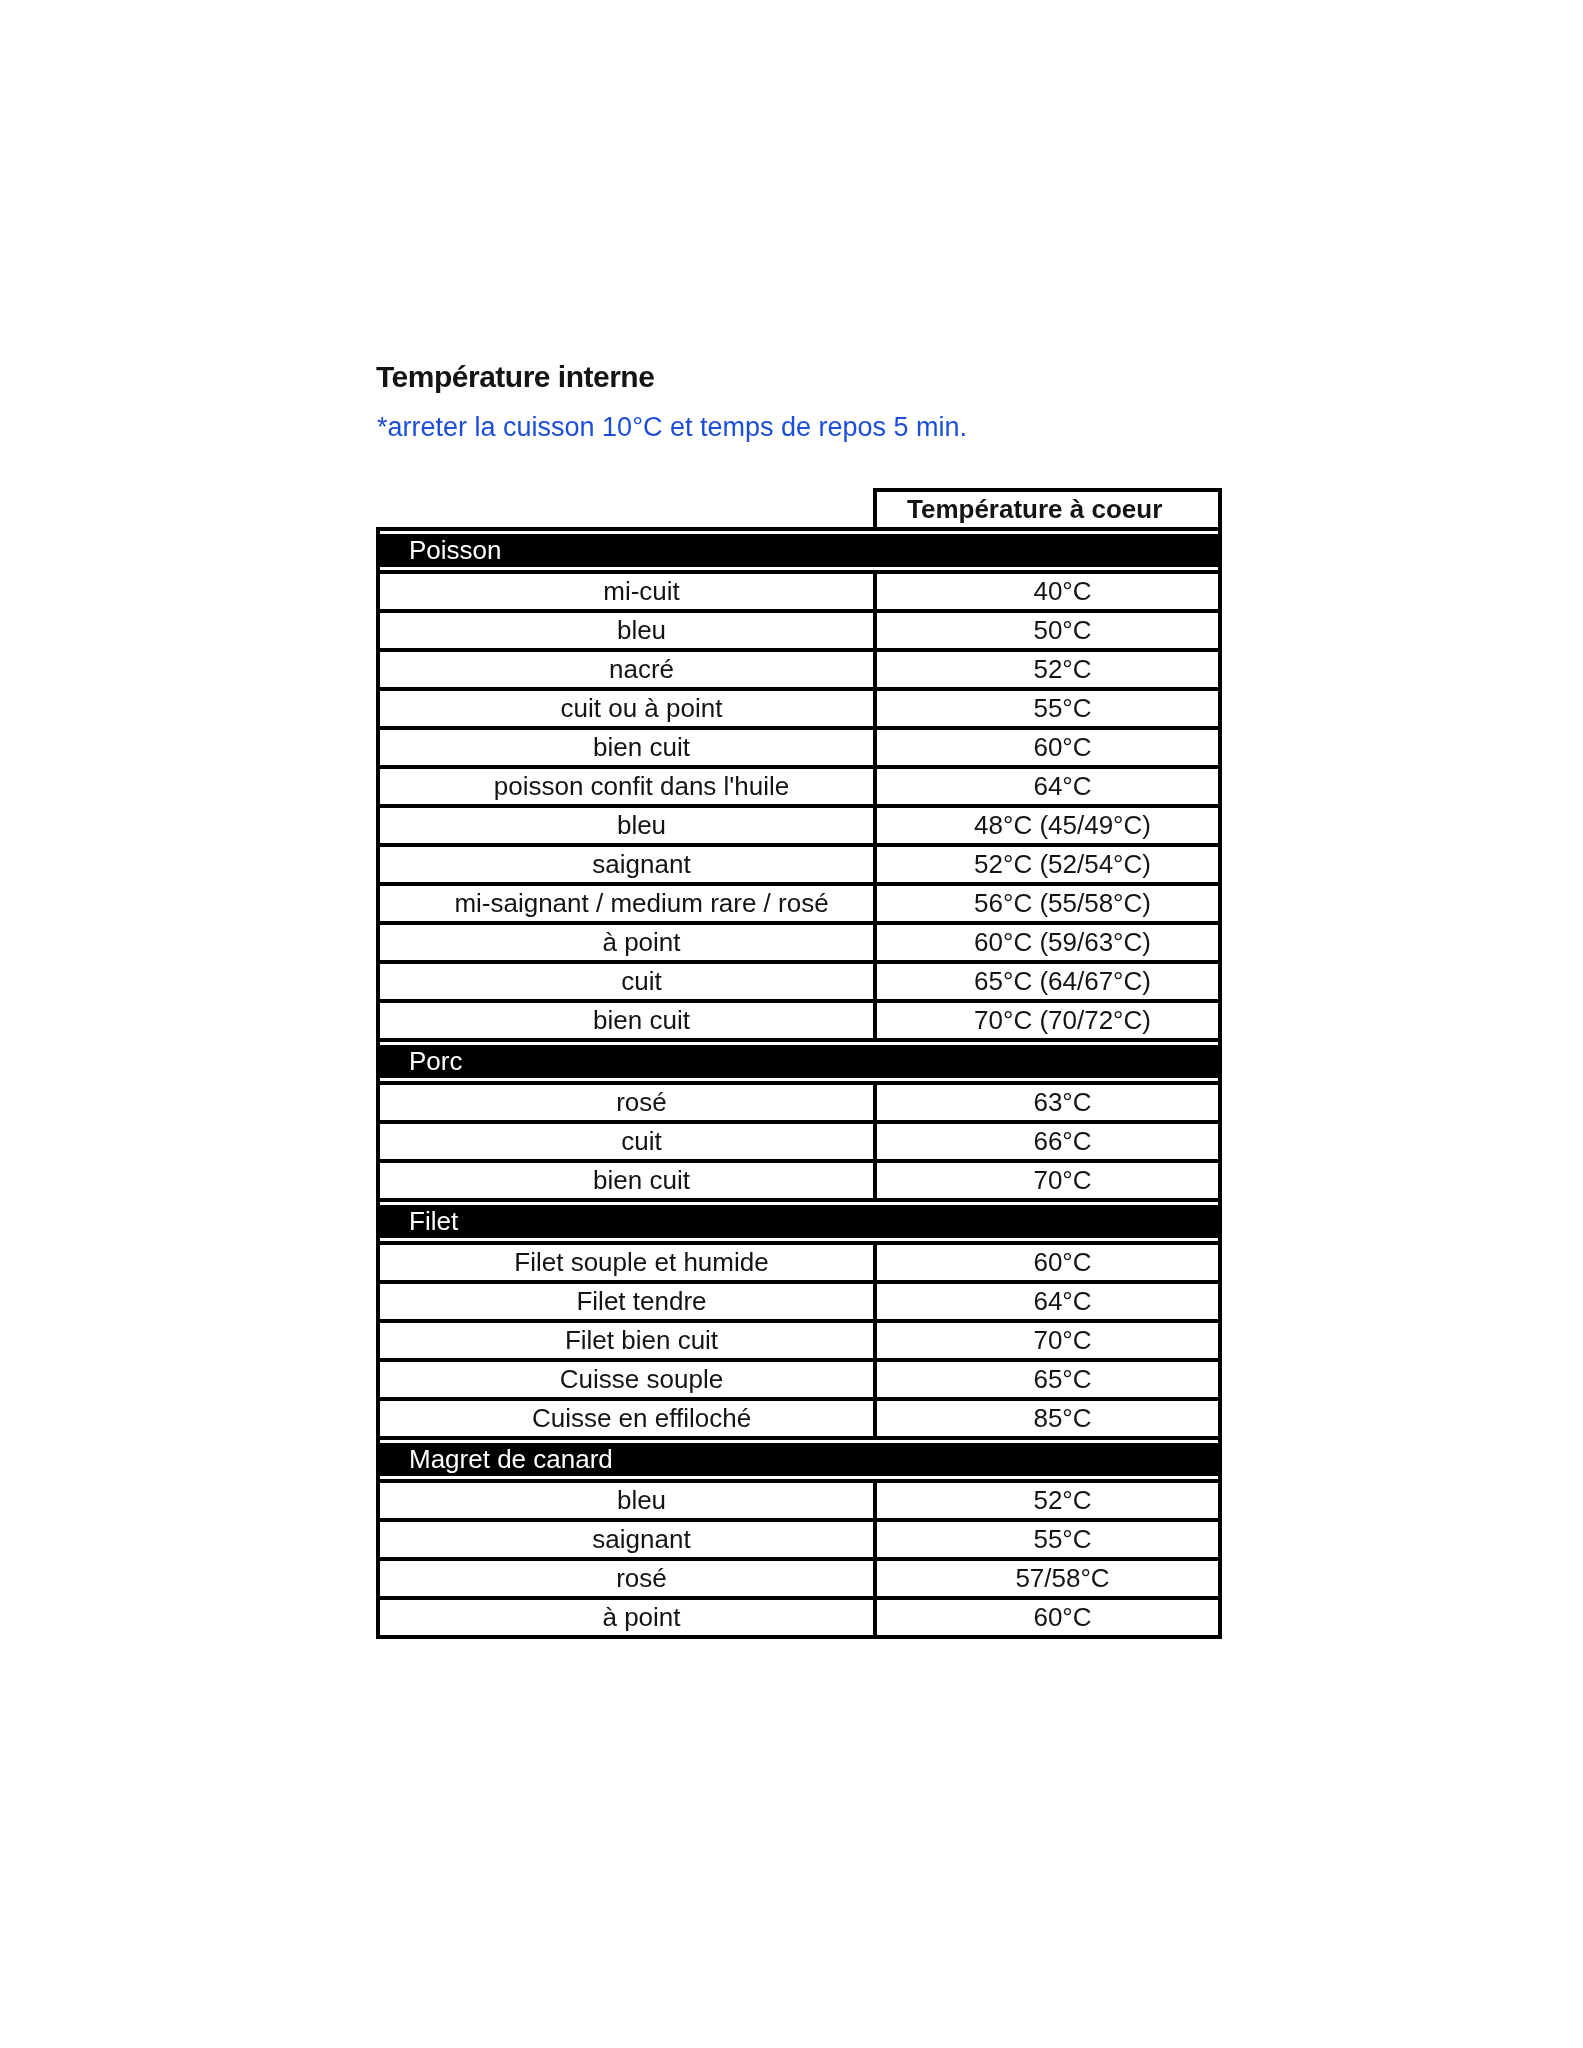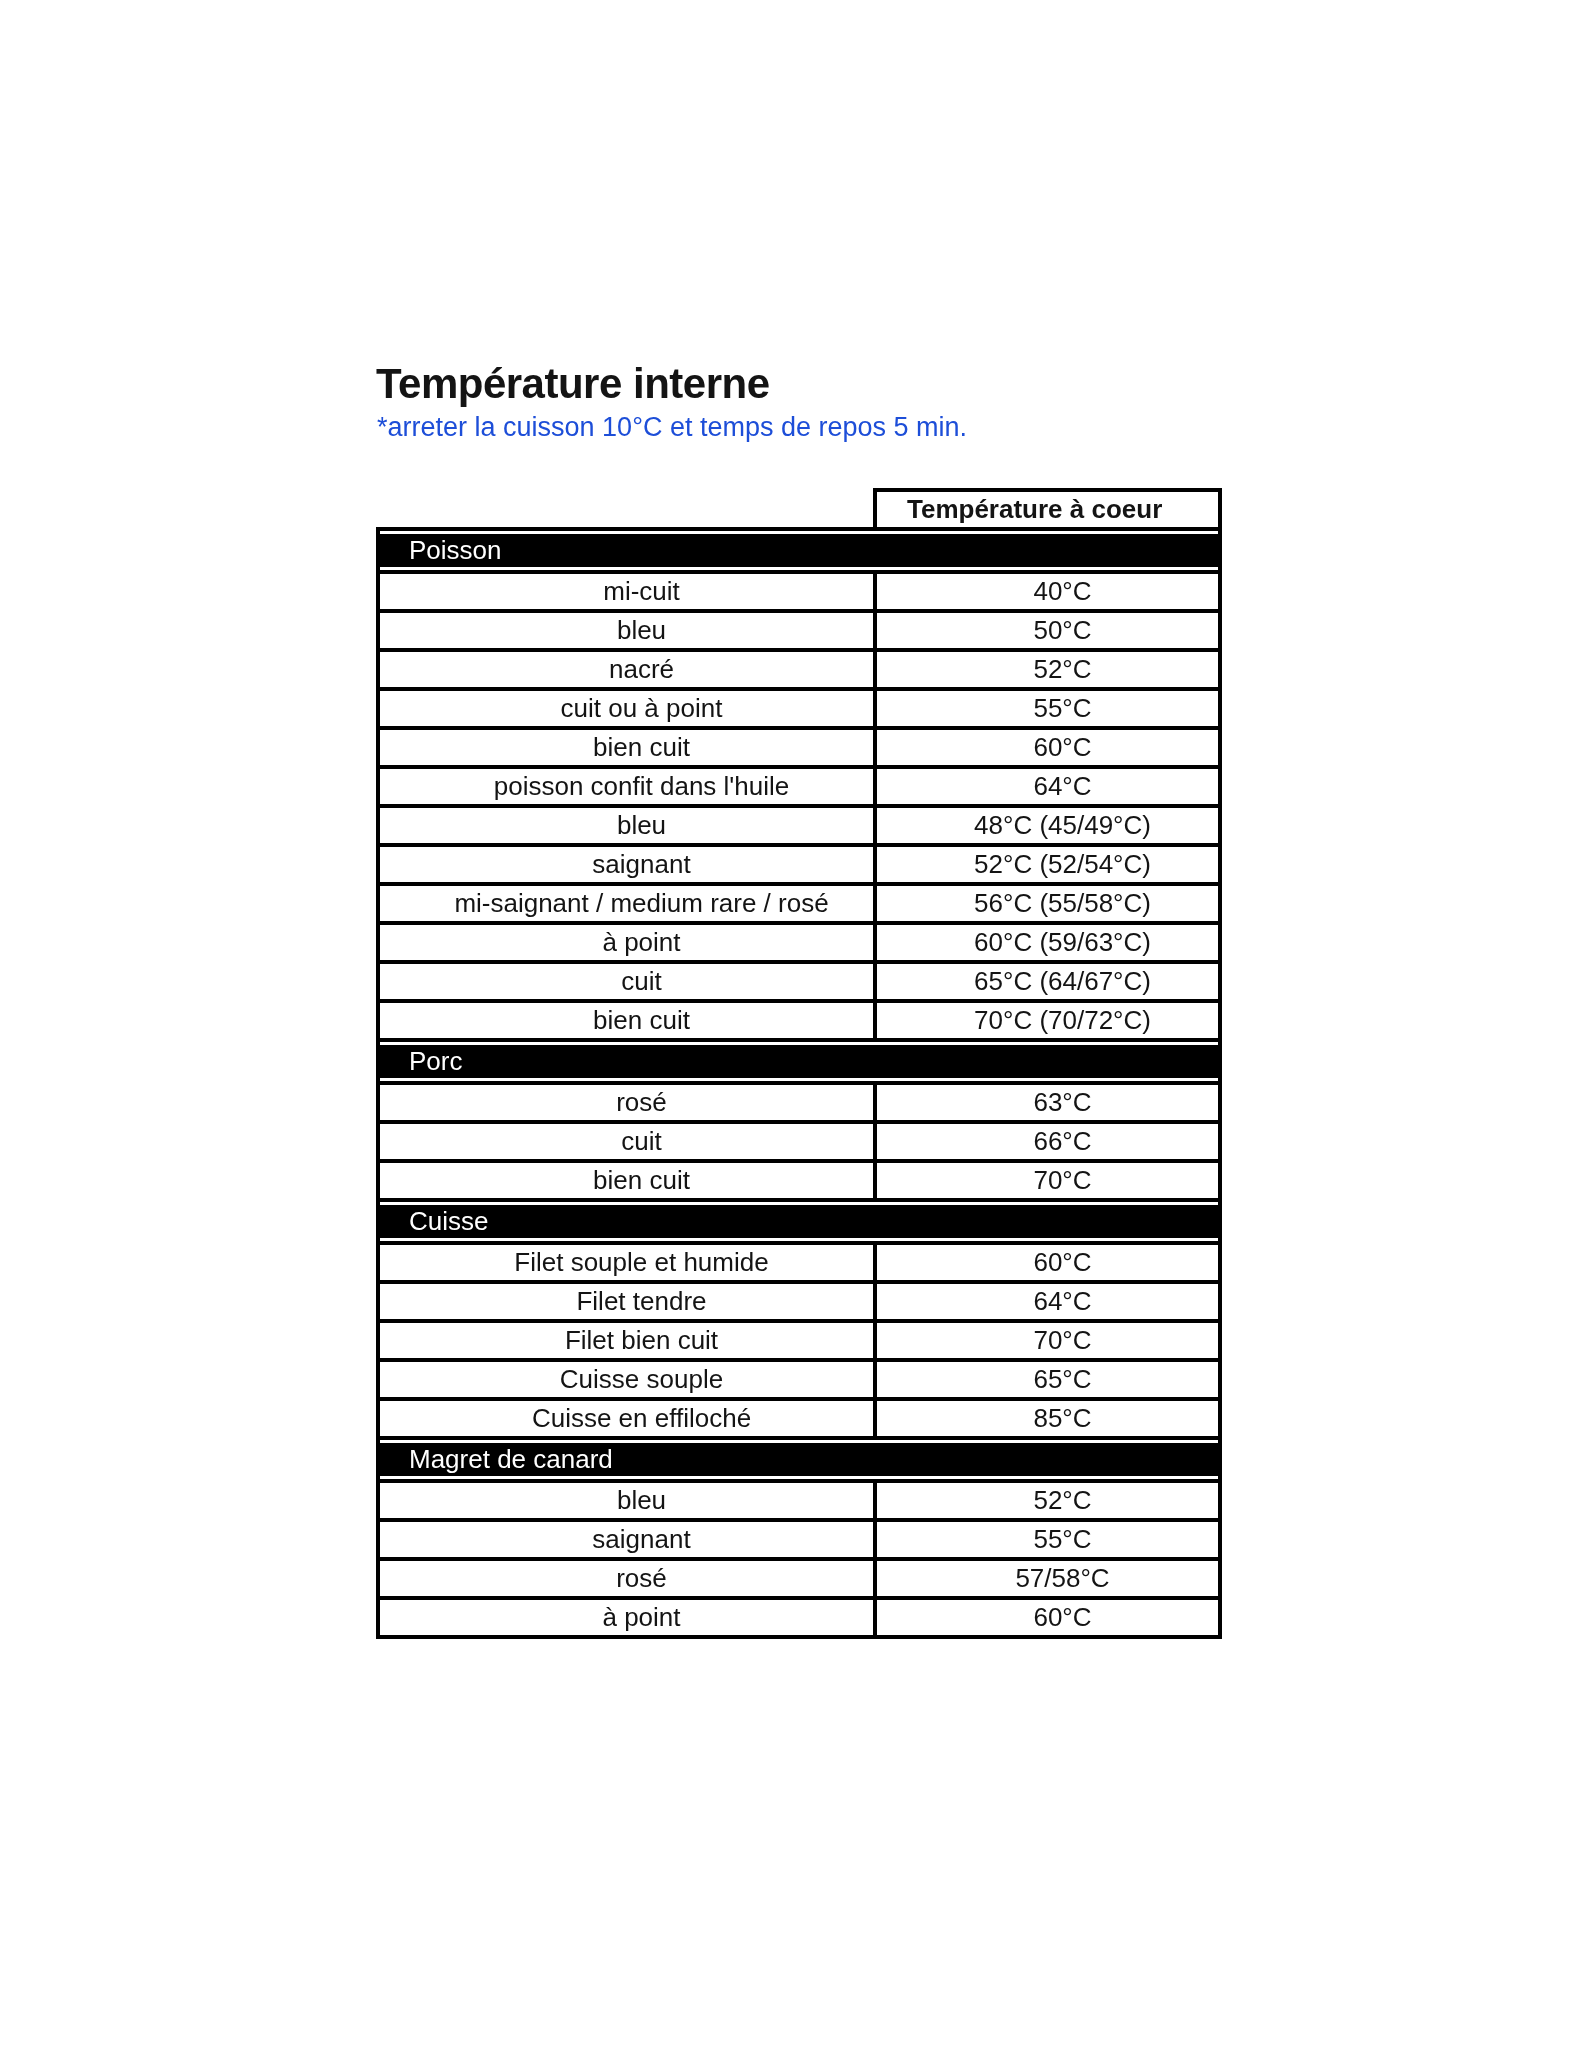--- a/index.html
+++ b/index.html
@@ -10,21 +10,21 @@
     height: 2048px;
     background: #ffffff;
     font-family: "Liberation Sans", sans-serif;
     color: #141414;
     overflow: hidden;
   }
   .doc-title {
     position: absolute;
     left: 376px;
     top: 360px;
-    font-size: 42px;
+    font-size: 30px;
     font-weight: 700;
     letter-spacing: -0.5px;
     color: #141414;
     white-space: nowrap;
   }
   .doc-note {
     position: absolute;
     left: 377px;
     top: 412px;
     font-size: 27px;
@@ -163,21 +163,21 @@
         <tr>
           <td class="label-cell">cuit</td>
           <td class="value-cell">66°C</td>
         </tr>
         <tr>
           <td class="label-cell">bien cuit</td>
           <td class="value-cell">70°C</td>
         </tr>
         <tr>
           <td class="band-cell" colspan="2">
-            <div class="band-fill">Cuisse</div>
+            <div class="band-fill">Filet</div>
           </td>
         </tr>
         <tr>
           <td class="label-cell">Filet souple et humide</td>
           <td class="value-cell">60°C</td>
         </tr>
         <tr>
           <td class="label-cell">Filet tendre</td>
           <td class="value-cell">64°C</td>
         </tr>

